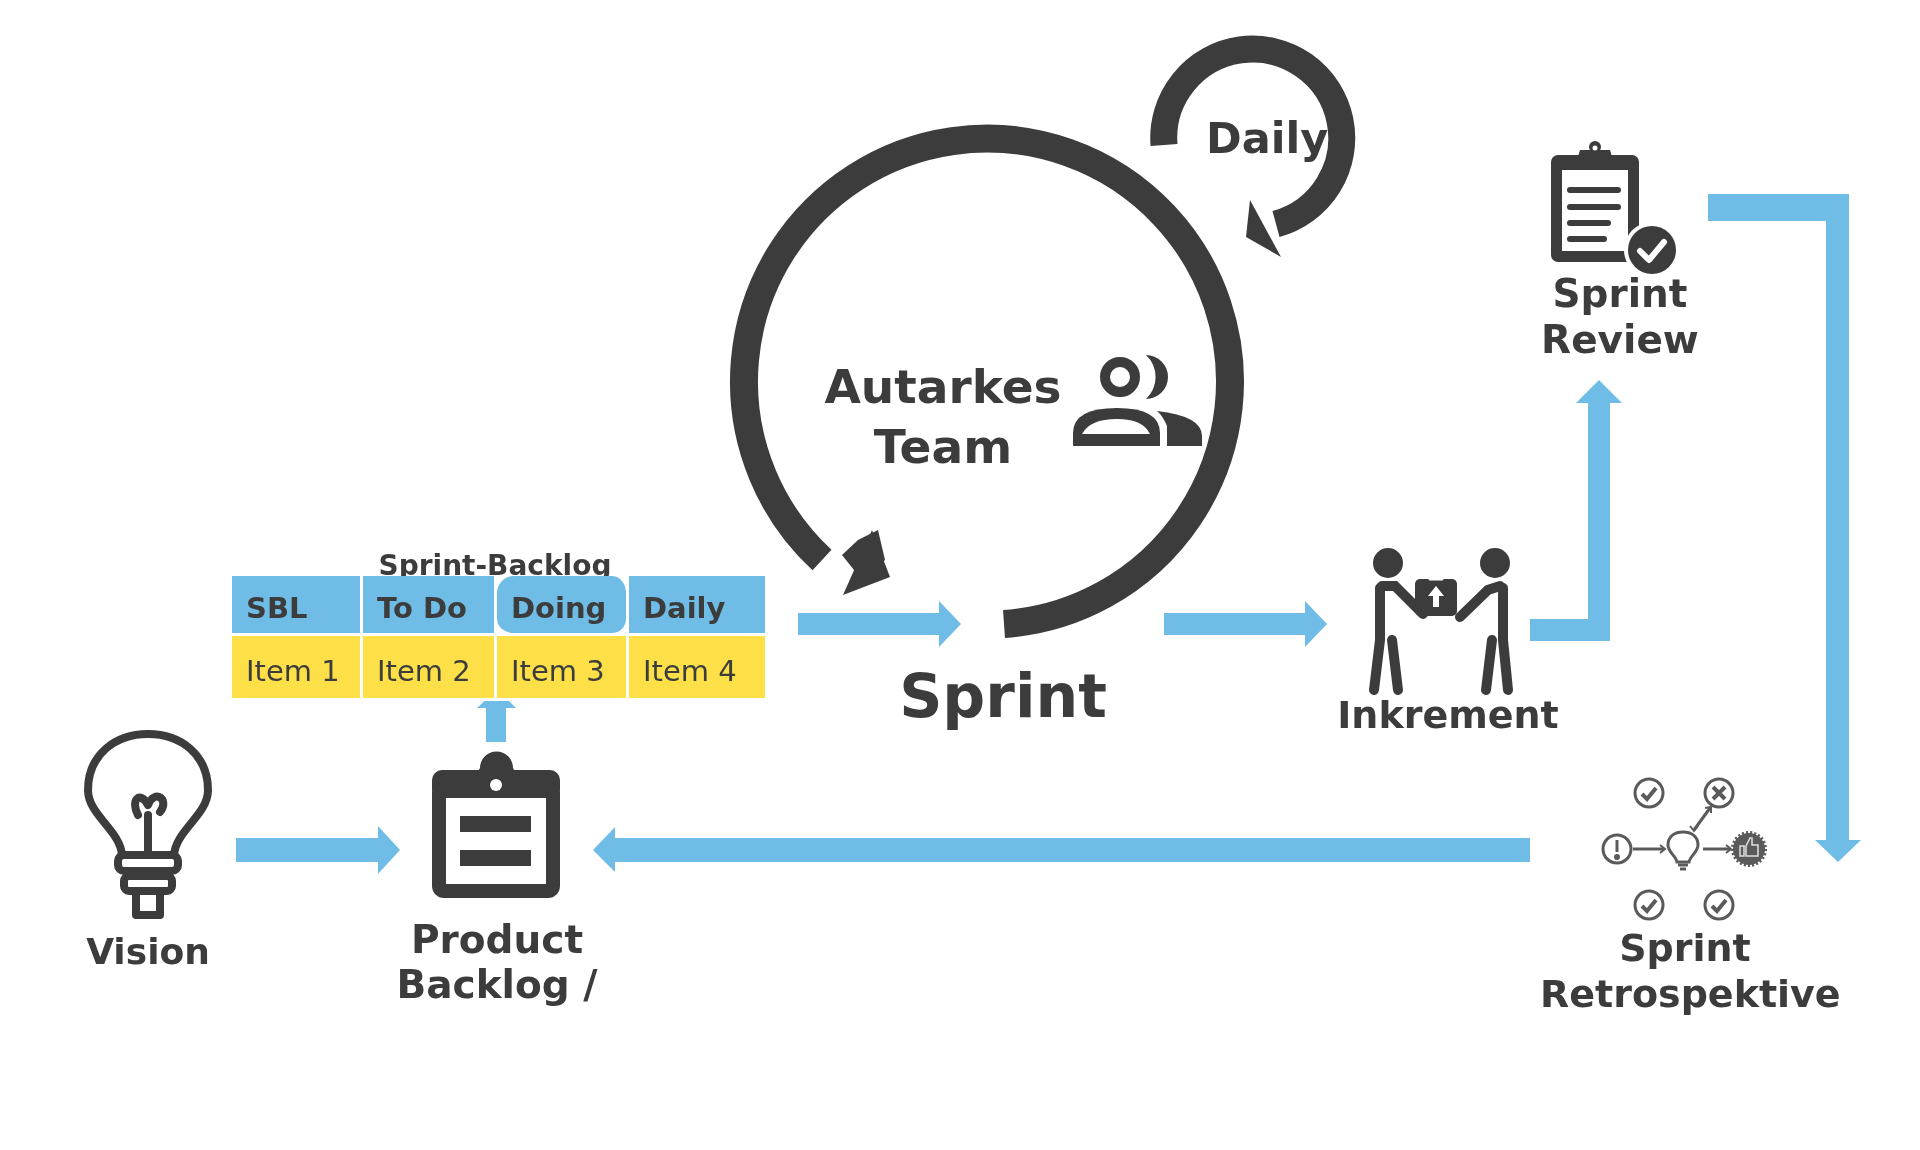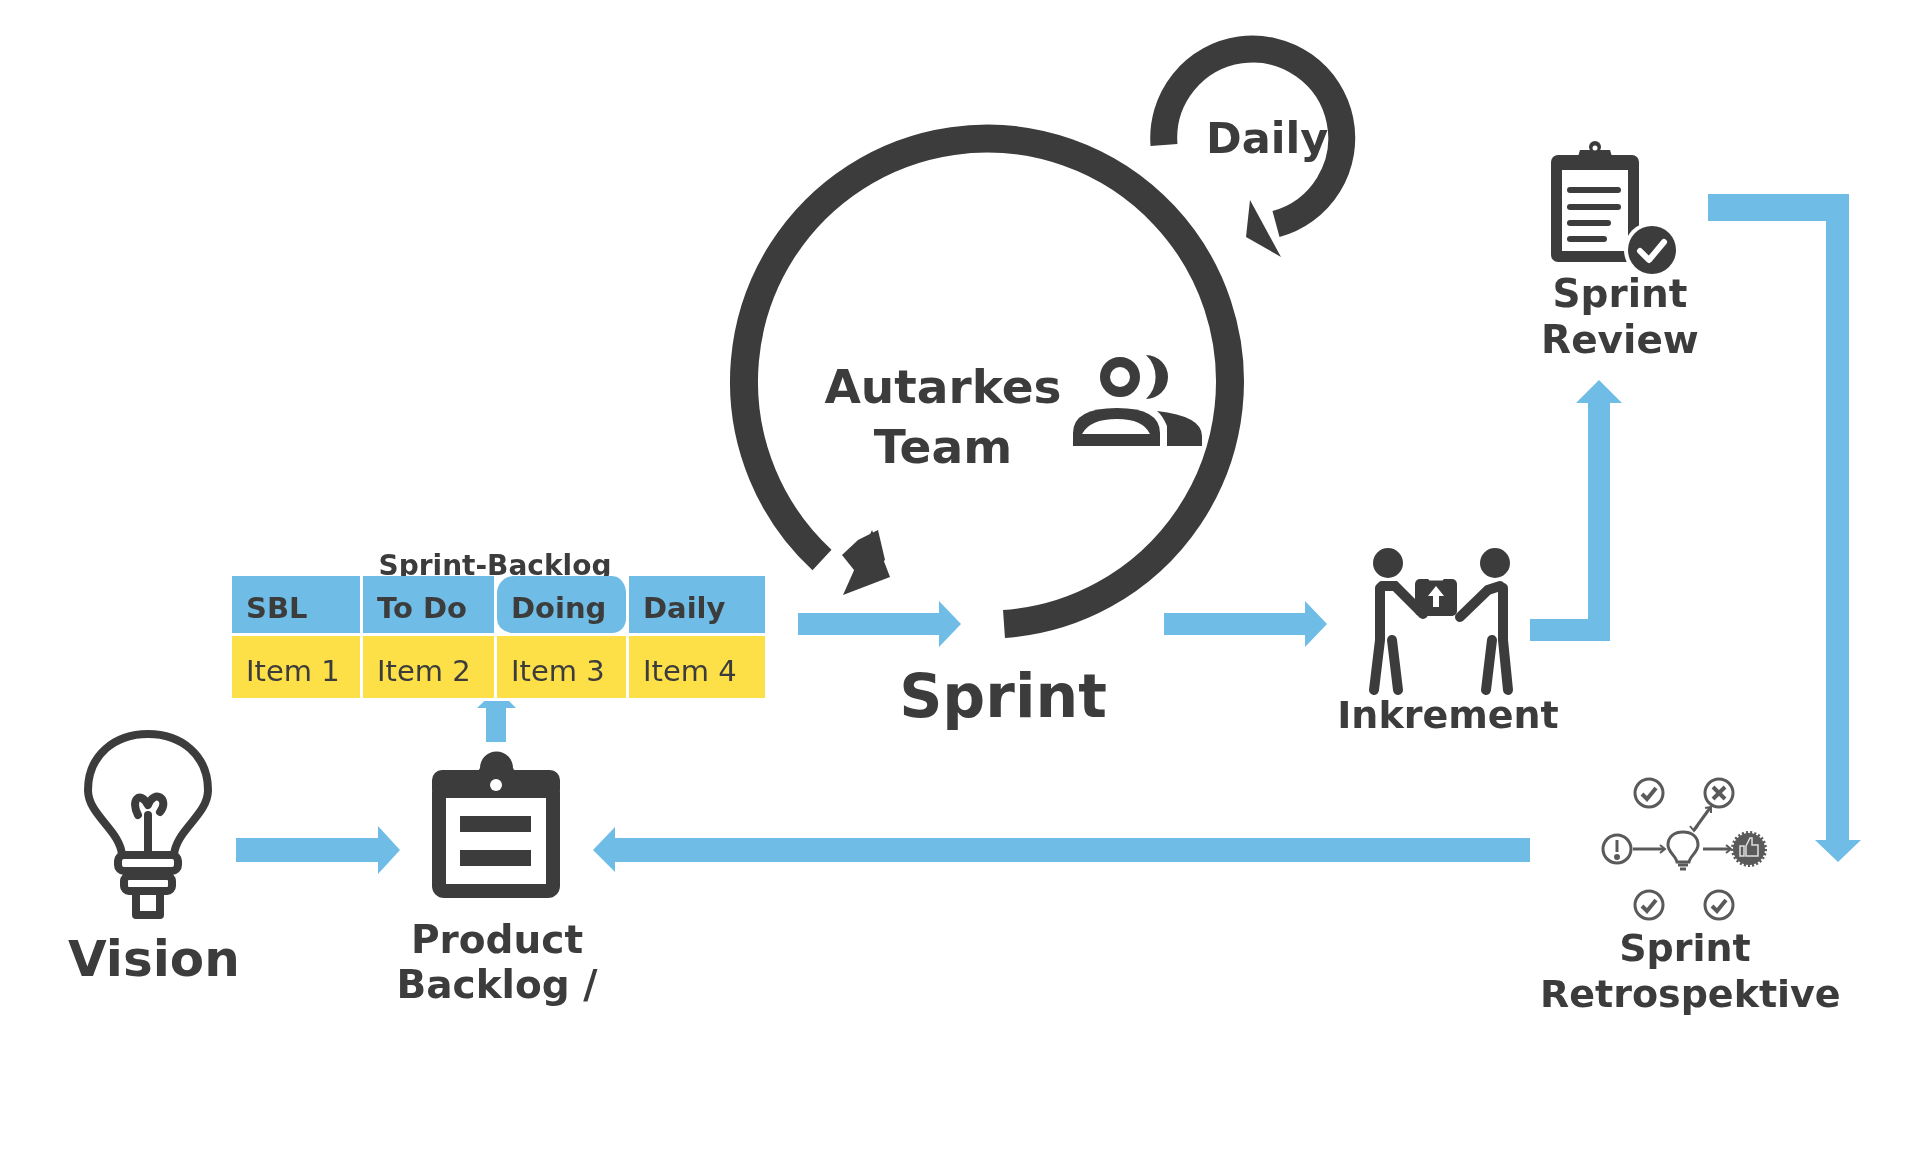--- a/index.html
+++ b/index.html
@@ -182,18 +182,18 @@
 <div class="lbl" style="left:1520px; top:271px; width:200px; font-size:39px; line-height:46px;">
   <div>Sprint</div>
   <div>Review</div>
 </div>
 
 <div class="lbl" style="left:1540px; top:925px; width:290px; font-size:38px; line-height:46px;">
   <div>Sprint</div>
   <div>Retrospektive</div>
 </div>
 
-<div class="lbl" style="left:68px; top:934px; width:160px; font-size:50px;">Vision</div>
+<div class="lbl" style="left:68px; top:934px; width:160px; font-size:36px;">Vision</div>
 
 <div class="lbl" style="left:367px; top:917px; width:260px; font-size:39px; line-height:45px;">
   <div>Product</div>
   <div>Backlog /</div>
 </div>
 
 </body></html>

